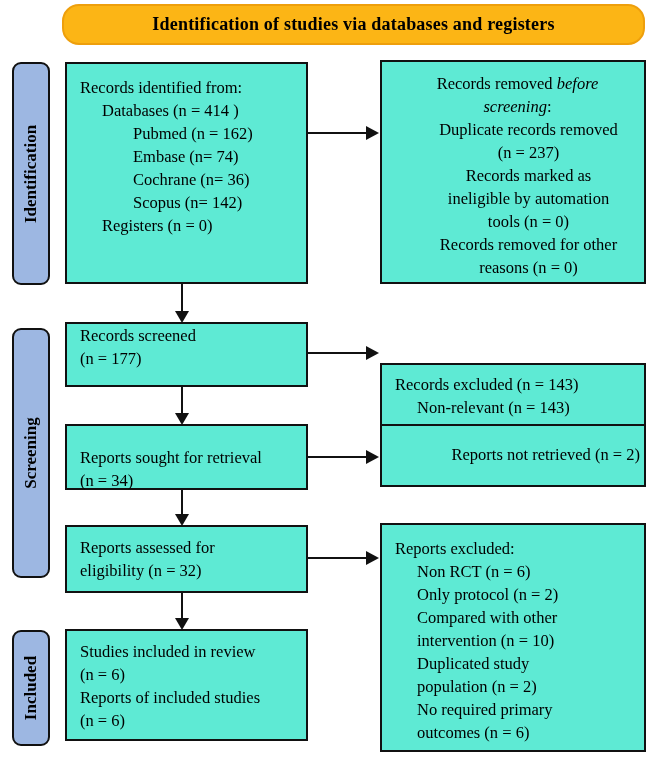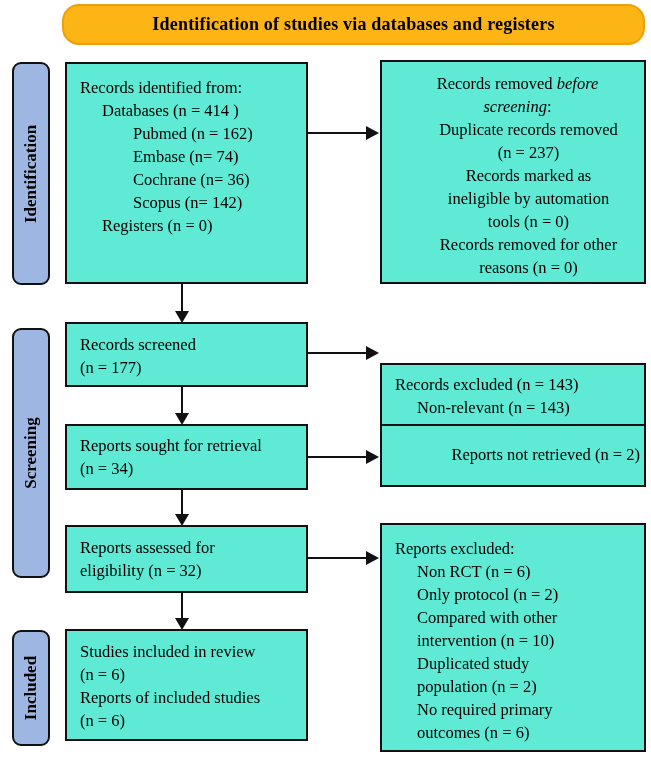--- a/index.html
+++ b/index.html
@@ -31,23 +31,23 @@
   .box {
     position: absolute; background: #5eead4; border: 2px solid #111;
     box-sizing: border-box; font-size: 16.5px; line-height: 23px;
   }
   .box .line { padding-left: 13px; padding-right: 4px; white-space: nowrap; }
   .box .line.indent-1 { padding-left: 35px; }
   .box .line.indent-2 { padding-left: 66px; }
   .italic { font-style: italic; }
   #box-records-identified   { left: 65px;  top: 62px;  width: 243px; height: 222px; padding-top: 12px; }
   #box-records-removed      { left: 380px; top: 60px;  width: 266px; height: 224px; padding-top: 10px; text-align: center; }
-  #box-records-screened     { left: 65px;  top: 322px; width: 243px; height: 65px;  padding-top: 9px; }
+  #box-records-screened     { left: 65px;  top: 322px; width: 243px; height: 65px;  padding-top: 0; }
   #box-records-excluded     { left: 380px; top: 323px; width: 266px; height: 66px;  padding-top: 8px; margin-top: 40px; }
-  #box-reports-sought       { left: 65px;  top: 424px; width: 243px; height: 66px;  padding-top: 8px; }
+  #box-reports-sought       { left: 65px;  top: 424px; width: 243px; height: 66px;  padding-top: 20px; }
   #box-reports-not-retrieved{ left: 380px; top: 424px; width: 266px; height: 63px;  padding-top: 17px; text-align: right; }
   #box-reports-assessed     { left: 65px;  top: 525px; width: 243px; height: 68px;  padding-top: 9px; }
   #box-reports-excluded     { left: 380px; top: 523px; width: 266px; height: 229px; padding-top: 12px; }
   #box-studies-included     { left: 65px;  top: 629px; width: 243px; height: 112px; padding-top: 9px; }
   #arrow-layer {
     position: absolute; left: 0; top: 0; width: 651px; height: 762px;
     pointer-events: none;
   }
 </style>
 </head>

